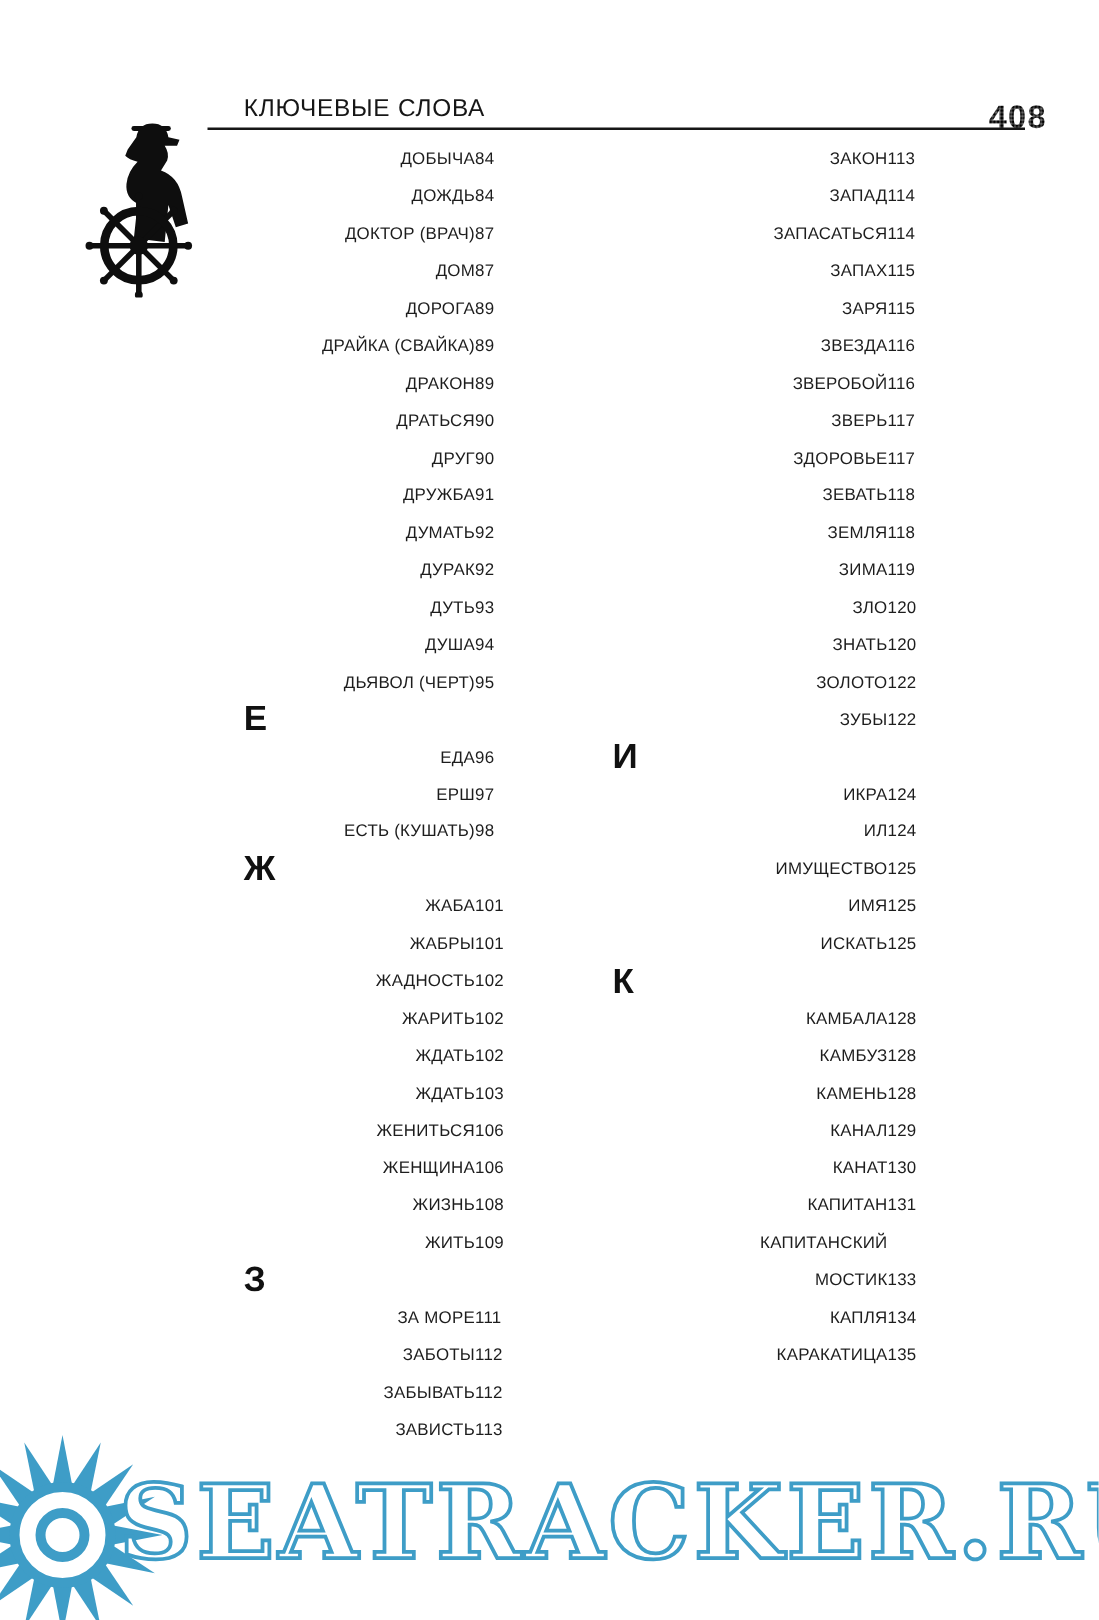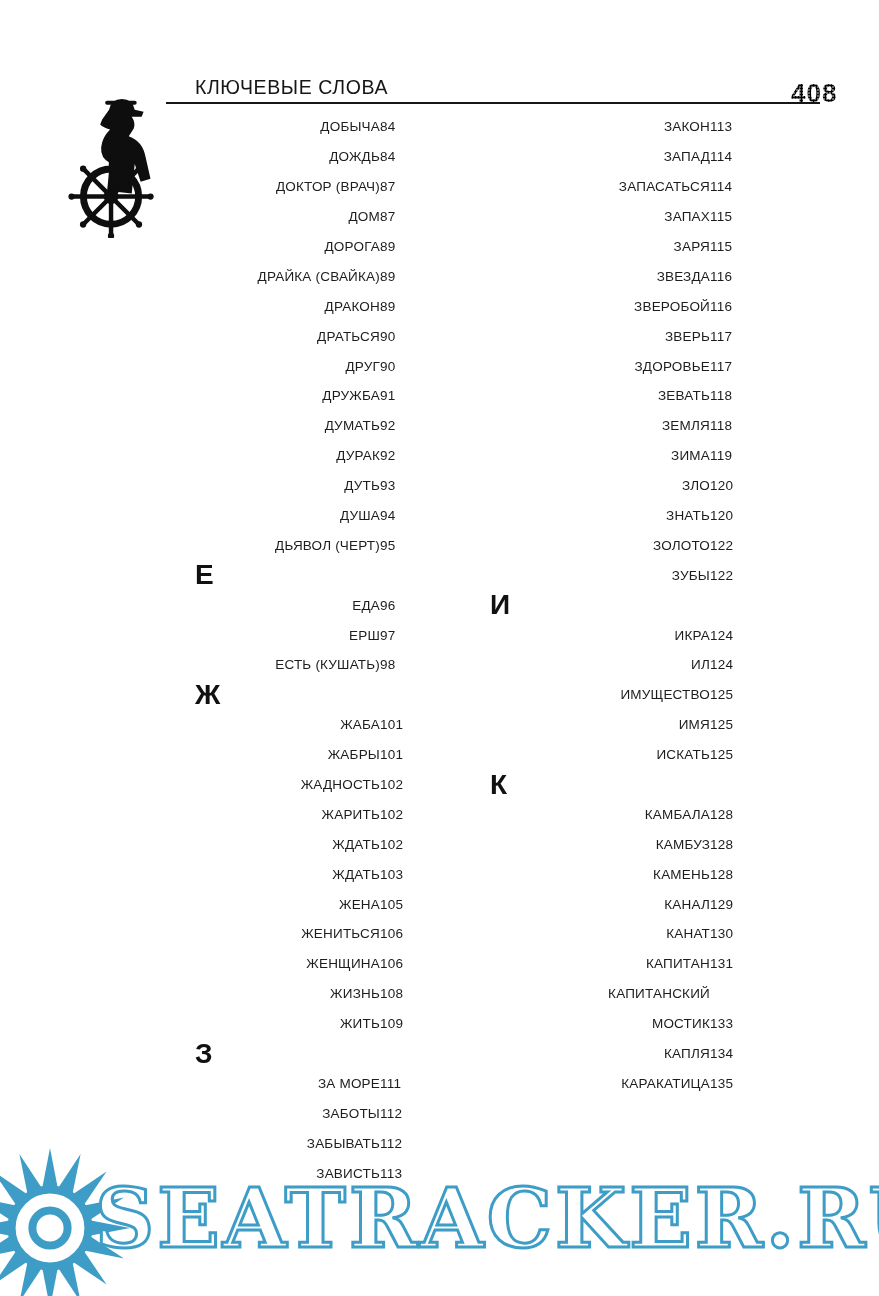--- a/index.html
+++ b/index.html
@@ -242,24 +242,20 @@
         <span class="word">ЖАРИТЬ</span>
         <span class="pageno">102</span>
       </div>
       <div class="index-row">
         <span class="word">ЖДАТЬ</span>
         <span class="pageno">102</span>
       </div>
       <div class="index-row">
         <span class="word">ЖДАТЬ</span>
         <span class="pageno">103</span>
-      </div>
-      <div class="index-row">
-        <span class="word">ЖЕНА</span>
-        <span class="pageno">105</span>
       </div>
       <div class="index-row">
         <span class="word">ЖЕНИТЬСЯ</span>
         <span class="pageno">106</span>
       </div>
       <div class="index-row">
         <span class="word">ЖЕНЩИНА</span>
         <span class="pageno">106</span>
       </div>
       <div class="index-row">

